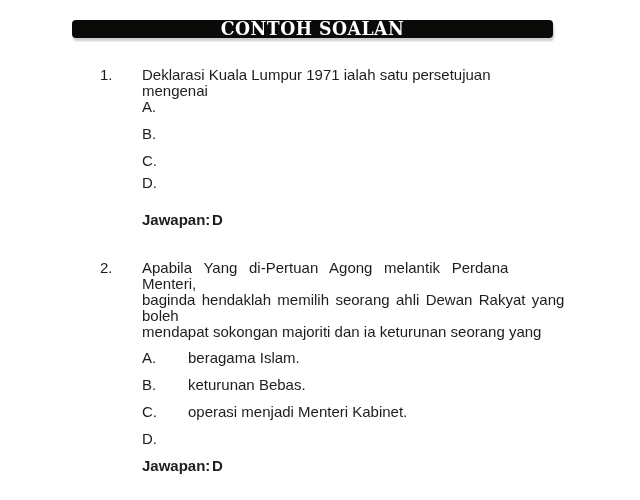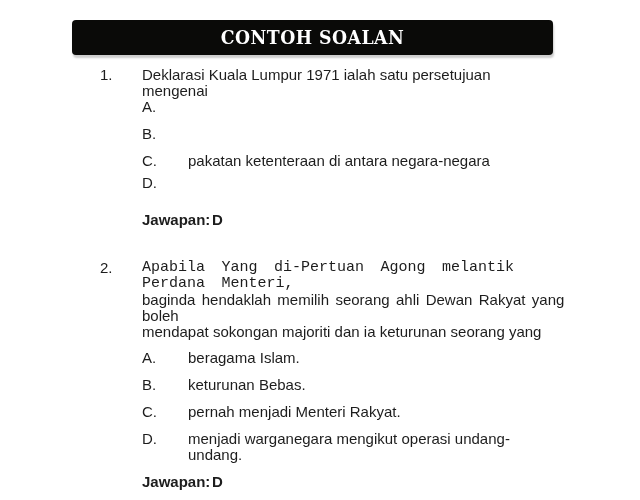--- a/index.html
+++ b/index.html
@@ -10,21 +10,21 @@
     overflow: hidden;
     font-family: "Liberation Sans", "DejaVu Sans", sans-serif;
     font-size: 15px;
     line-height: 16px;
     color: #1d1d1d;
   }
 
   .header-bar {
     position: absolute;
     left: 72px; top: 20px;
-    width: 481px; height: 35px;
+    width: 481px; height: 18px;
     background: #0a0a08;
     border-radius: 4px;
     box-shadow: 1px 3px 2px rgba(130,130,130,0.4);
     display: flex;
     align-items: center;
     justify-content: center;
   }
   .header-title {
     color: #ffffff;
     font-family: "DejaVu Serif", "Liberation Serif", serif;
@@ -56,21 +56,21 @@
   [data-name="q1-option-C"] { margin-bottom: 6px; }
   [data-name="q1-option-D"] .line + .line { margin-top: 7px; }
   [data-name="question-1"] .answer-row { margin-top: 21px; }
 
   
   [data-name="question-2"] { margin-top: 32px; }
   [data-name="question-2"] .options { margin-top: 10px; }
   [data-name="question-2"] .answer-row { margin-top: 2px; }
 
   
-  [data-name="question-2-text"] .line:nth-child(1) { word-spacing: 7.5px; font-family: Liberation Mono, monospace; }
+  [data-name="question-2-text"] .line:nth-child(1) { word-spacing: 7.5px; }
   [data-name="question-2-text"] .line:nth-child(2) { word-spacing: 2.2px; }
 </style>
 </head>
 <body>
 
 <div class="header-bar" data-name="section-header-bar">
   <span class="header-title" data-name="section-title">CONTOH SOALAN</span>
 </div>
 
 <div class="content" data-name="document-content">
@@ -85,21 +85,20 @@
       <div class="options" data-name="question-1-options">
         <div class="option" data-name="q1-option-A">
           <div class="letter" data-name="option-letter">A.</div>
         </div>
         <div class="option" data-name="q1-option-B">
           <div class="letter" data-name="option-letter">B.</div>
         </div>
         <div class="option" data-name="q1-option-C">
           <div class="letter" data-name="option-letter">C.</div>
           <div class="text" data-name="option-text">
-              <div class="line">pakatan ketenteraan di antara negara-negara</div>
             </div>
         </div>
         <div class="option" data-name="q1-option-D">
           <div class="letter" data-name="option-letter">D.</div>
         </div>
       </div>
       <div class="answer-row" data-name="question-1-answer-row">
         <span class="answer-label" data-name="answer-label">Jawapan:</span>
         <span class="answer-value" data-name="answer-value">D</span>
       </div>
@@ -123,29 +122,25 @@
         </div>
         <div class="option" data-name="q2-option-B">
           <div class="letter" data-name="option-letter">B.</div>
           <div class="text" data-name="option-text">
               <div class="line">keturunan Bebas.</div>
             </div>
         </div>
         <div class="option" data-name="q2-option-C">
           <div class="letter" data-name="option-letter">C.</div>
           <div class="text" data-name="option-text">
-              <div class="line">pernah menjadi Menteri Rakyat.</div>
+              <div class="line">operasi menjadi Menteri Kabinet.</div>
             </div>
         </div>
         <div class="option" data-name="q2-option-D">
           <div class="letter" data-name="option-letter">D.</div>
-          <div class="text" data-name="option-text">
-              <div class="line">menjadi warganegara mengikut operasi undang-</div>
-              <div class="line">undang.</div>
-            </div>
         </div>
       </div>
       <div class="answer-row" data-name="question-2-answer-row">
         <span class="answer-label" data-name="answer-label">Jawapan:</span>
         <span class="answer-value" data-name="answer-value">D</span>
       </div>
     </div>
   </div>
 
 </div>

